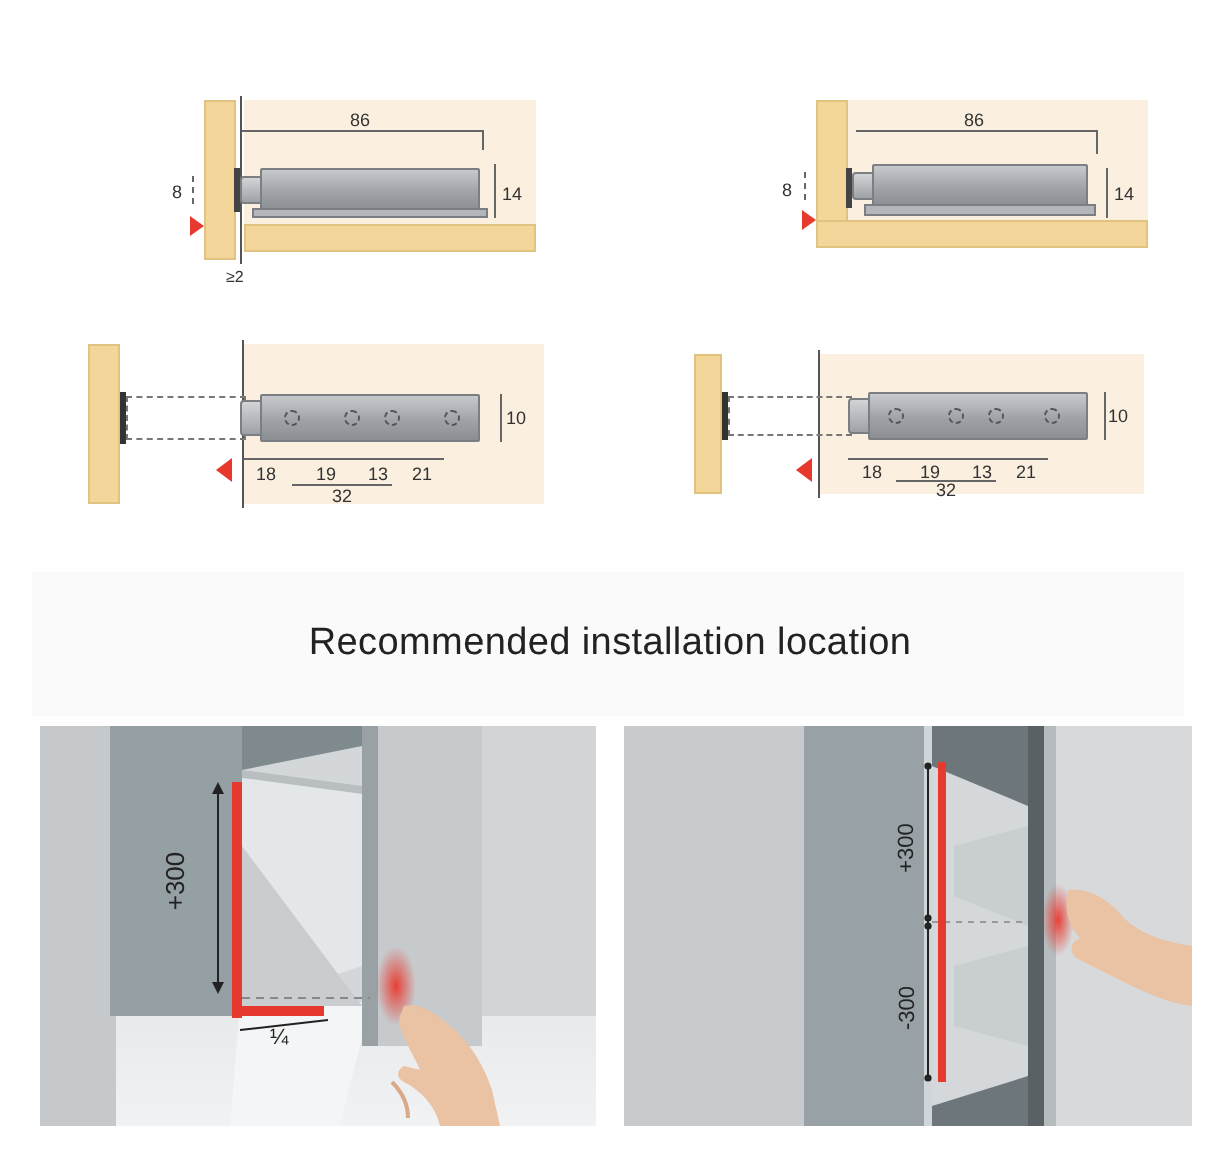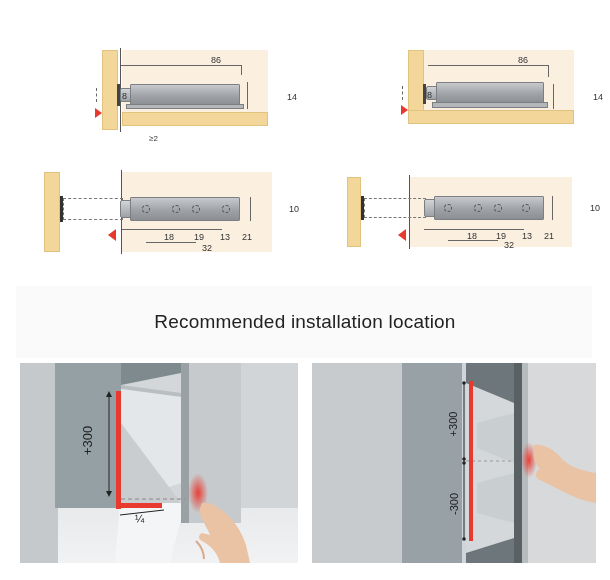--- a/index.html
+++ b/index.html
@@ -1,21 +1,21 @@
 <!DOCTYPE html>
 <html><head>
 <meta charset="utf-8">
 <style>
   html,body{margin:0;padding:0;background:#fff;}
   body{width:610px;height:580px;position:relative;overflow:hidden;font-family:"Liberation Sans","DejaVu Sans",sans-serif;}
   .abs{position:absolute;}
   .panel{position:absolute;background:#fbf0e0;}
   .wood{position:absolute;background:#f3d79a;border:1px solid #e2c27f;box-sizing:border-box;}
   .wallline{position:absolute;width:1px;background:#555;}
-  .dim{position:absolute;font-size:9px;color:#333;line-height:10px;margin-left:36px;}
+  .dim{position:absolute;font-size:9px;color:#333;line-height:10px;}
   .body-grey{position:absolute;background:linear-gradient(#c7c9cc,#9fa3a8 55%,#8b8f94);border:1px solid #7b7f84;box-sizing:border-box;border-radius:1px;}
   .tip{position:absolute;background:linear-gradient(#d2d4d6,#9ea2a6);border:1px solid #7b7f84;box-sizing:border-box;border-radius:2px 0 0 2px;}
   .base{position:absolute;background:#b4b7ba;border:1px solid #7b7f84;box-sizing:border-box;}
   .hline{position:absolute;height:0;border-top:1px solid #666;}
   .vline{position:absolute;width:0;border-left:1px solid #666;}
   .dash{position:absolute;border:1px dashed #777;box-sizing:border-box;}
   .red-tri{position:absolute;width:0;height:0;}
   .hole{position:absolute;width:8px;height:8px;border:1px dashed #555;border-radius:50%;box-sizing:border-box;}
   .title{position:absolute;left:0;width:610px;top:311px;text-align:center;font-size:19px;color:#222;letter-spacing:0.2px;}
   .photo{position:absolute;overflow:hidden;}

